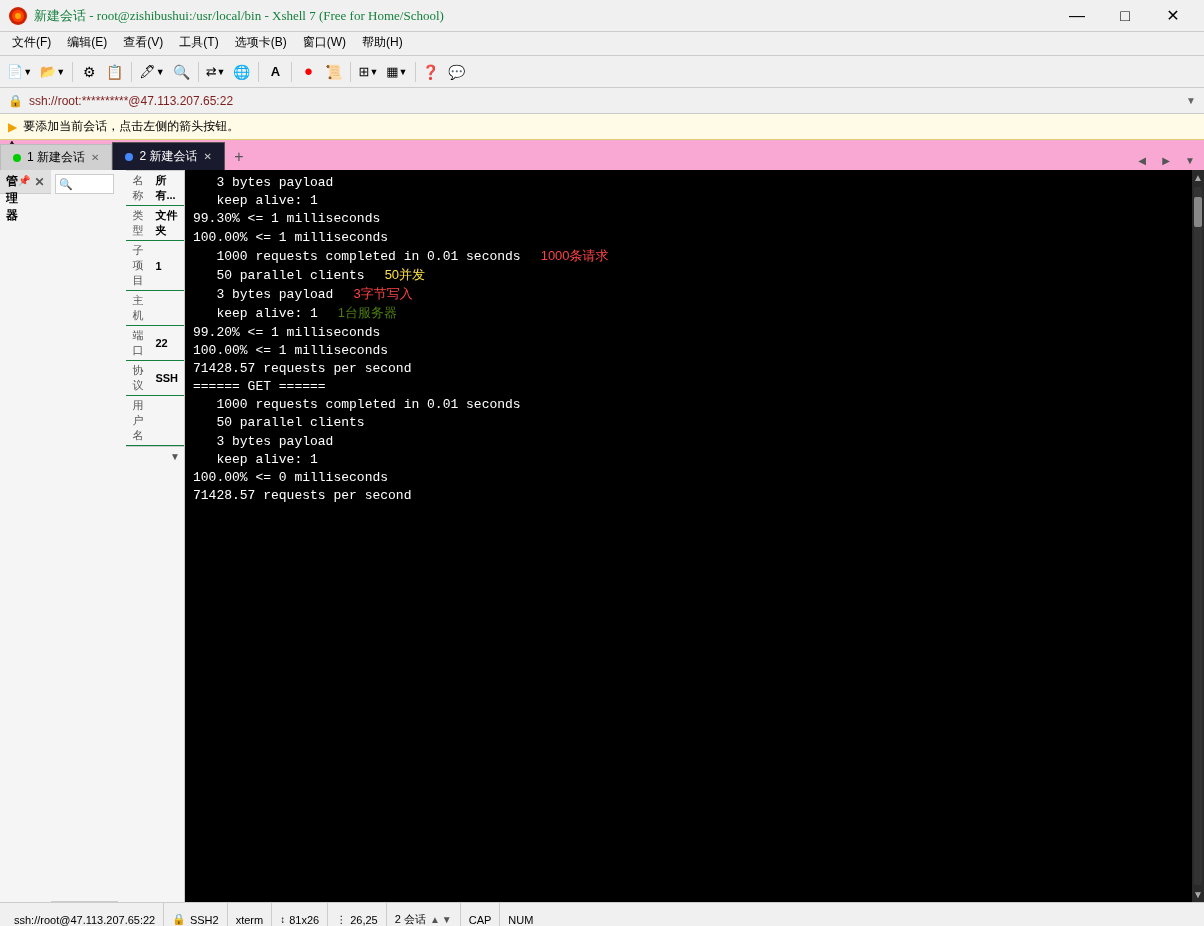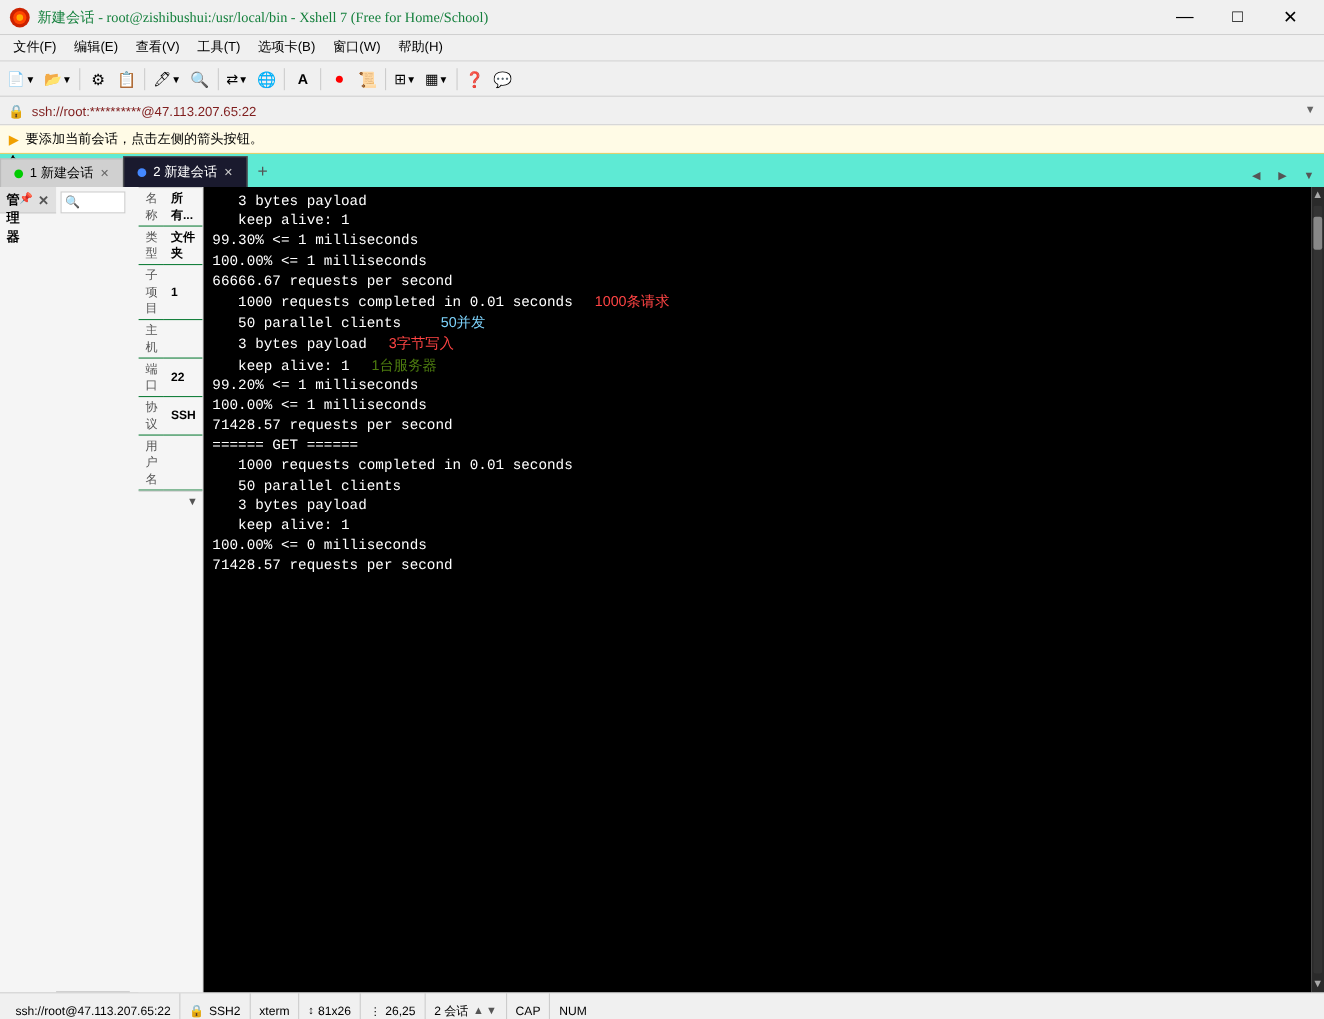--- a/index.html
+++ b/index.html
@@ -66,21 +66,21 @@
       align-items: center;
       padding: 0 8px;
       border-bottom: 1px solid #e0d070;
       gap: 6px;
       font-size: 12px;
     }
     .info-icon { color: #f0a000; }
 
     
     .tab-bar {
-      background: #5eead4;
+      background: #f9a8d4;
       height: 30px;
       display: flex;
       align-items: flex-end;
       padding: 0 0 0 0;
       border-bottom: none;
     }
     .tab {
       height: 26px;
       padding: 0 12px;
       display: flex;
@@ -387,24 +387,23 @@
     </div>
   </div>
 
   <div class="terminal-wrapper">
     <div class="terminal" id="terminal">
         <div class="terminal-line">   3 bytes payload</div>
         <div class="terminal-line">   keep alive: 1</div>
         <div class="terminal-line"></div>
         <div class="terminal-line">99.30% &lt;= 1 milliseconds</div>
         <div class="terminal-line">100.00% &lt;= 1 milliseconds</div>
-        <div class="terminal-line">66666.67 requests per second</div>
         <div class="terminal-line"></div>
         <div class="terminal-line"><span style="color: rgb(255, 255, 255);">   1000 requests completed in 0.01 seconds</span><span class="ann-red" style="color: rgb(255, 68, 68); margin-left: 20px;">1000条请求</span></div>
-        <div class="terminal-line"><span style="color: rgb(255, 255, 255);">   50 parallel clients</span><span class="ann-red" style="color: #7dd3fc; margin-left: 36px;">50并发</span></div>
+        <div class="terminal-line"><span style="color: rgb(255, 255, 255);">   50 parallel clients</span><span class="ann-red" style="color: #fde047; margin-left: 20px;">50并发</span></div>
         <div class="terminal-line"><span style="color: rgb(255, 255, 255);">   3 bytes payload</span><span class="ann-red" style="color: rgb(255, 68, 68); margin-left: 20px;">3字节写入</span></div>
         <div class="terminal-line"><span style="color: rgb(255, 255, 255);">   keep alive: 1</span><span class="ann-red" style="color: #4d7c0f; margin-left: 20px;">1台服务器</span></div>
         <div class="terminal-line"></div>
         <div class="terminal-line">99.20% &lt;= 1 milliseconds</div>
         <div class="terminal-line">100.00% &lt;= 1 milliseconds</div>
         <div class="terminal-line">71428.57 requests per second</div>
         <div class="terminal-line"></div>
         <div class="terminal-line">====== GET ======</div>
         <div class="terminal-line">   1000 requests completed in 0.01 seconds</div>
         <div class="terminal-line">   50 parallel clients</div>

